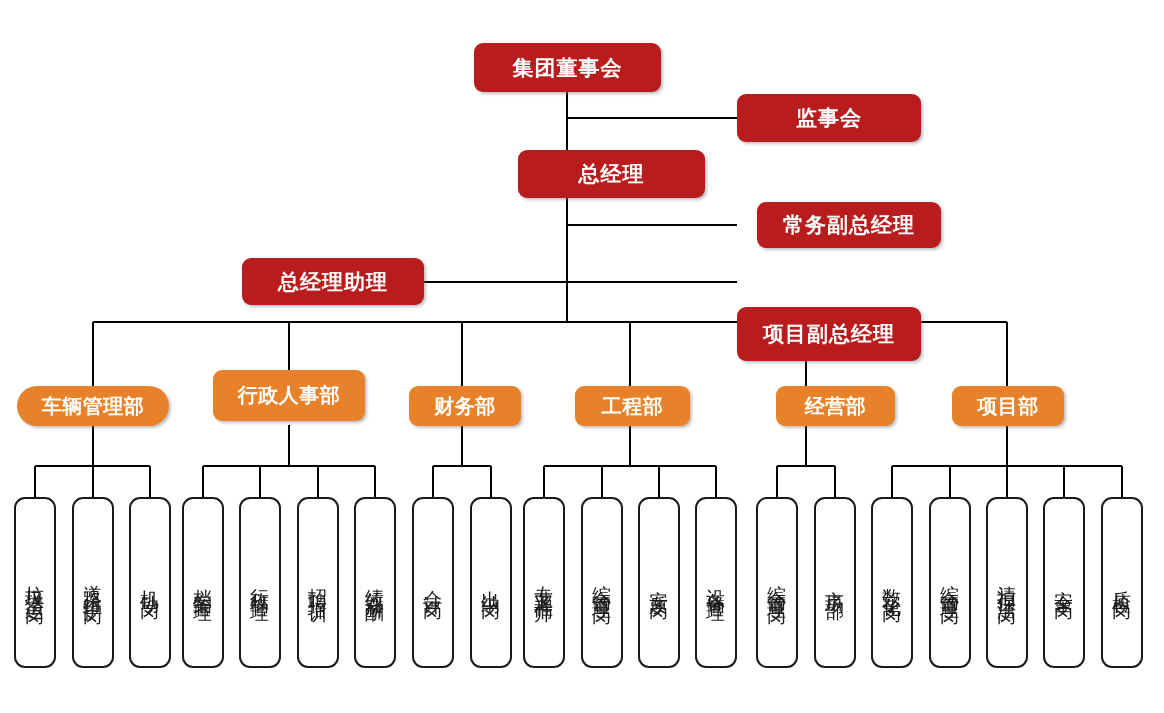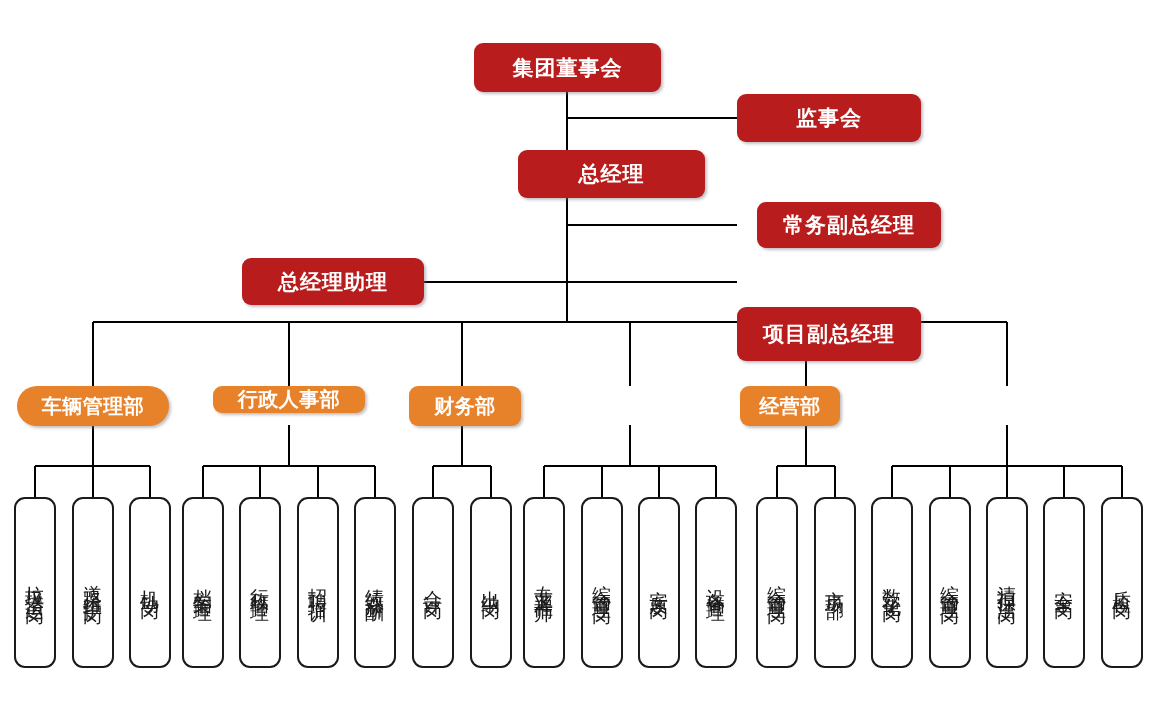--- a/index.html
+++ b/index.html
@@ -158,33 +158,39 @@
   </div>
 
   <div class="node node-blue" style="left:242px; top:258px; width:182px; height:47px;">
     <span>总经理助理</span>
   </div>
 
   <div class="node node-orange" style="left:17px; top:386px; width:152px; height:40px;border-radius:20px;">
     <span>车辆管理部</span>
   </div>
 
-  <div class="node node-orange" style="left:213px; top:386px; width:152px; height:27px;">
+  <div class="node node-orange" style="left:213px; top:370px; width:152px; height:51px;">
     <span>行政人事部</span>
   </div>
 
   <div class="node node-orange" style="left:409px; top:386px; width:112px; height:40px;">
     <span>财务部</span>
   </div>
 
-
-  <div class="node node-orange" style="left:740px; top:386px; width:100px; height:40px;">
+  <div class="node node-orange" style="left:575px; top:386px; width:115px; height:40px;">
+    <span>工程部</span>
+  </div>
+
+  <div class="node node-orange" style="left:776px; top:386px; width:119px; height:40px;">
     <span>经营部</span>
   </div>
 
+  <div class="node node-orange" style="left:952px; top:386px; width:112px; height:40px;">
+    <span>项目部</span>
+  </div>
 
   <div class="node node-leaf" style="left:14px; top:497px; width:42px; height:171px;">
     <span>垃圾清运岗</span>
   </div>
   <div class="node node-leaf" style="left:72px; top:497px; width:42px; height:171px;">
     <span>道路维护岗</span>
   </div>
   <div class="node node-leaf" style="left:129px; top:497px; width:42px; height:171px;">
     <span>机动岗</span>
   </div>

